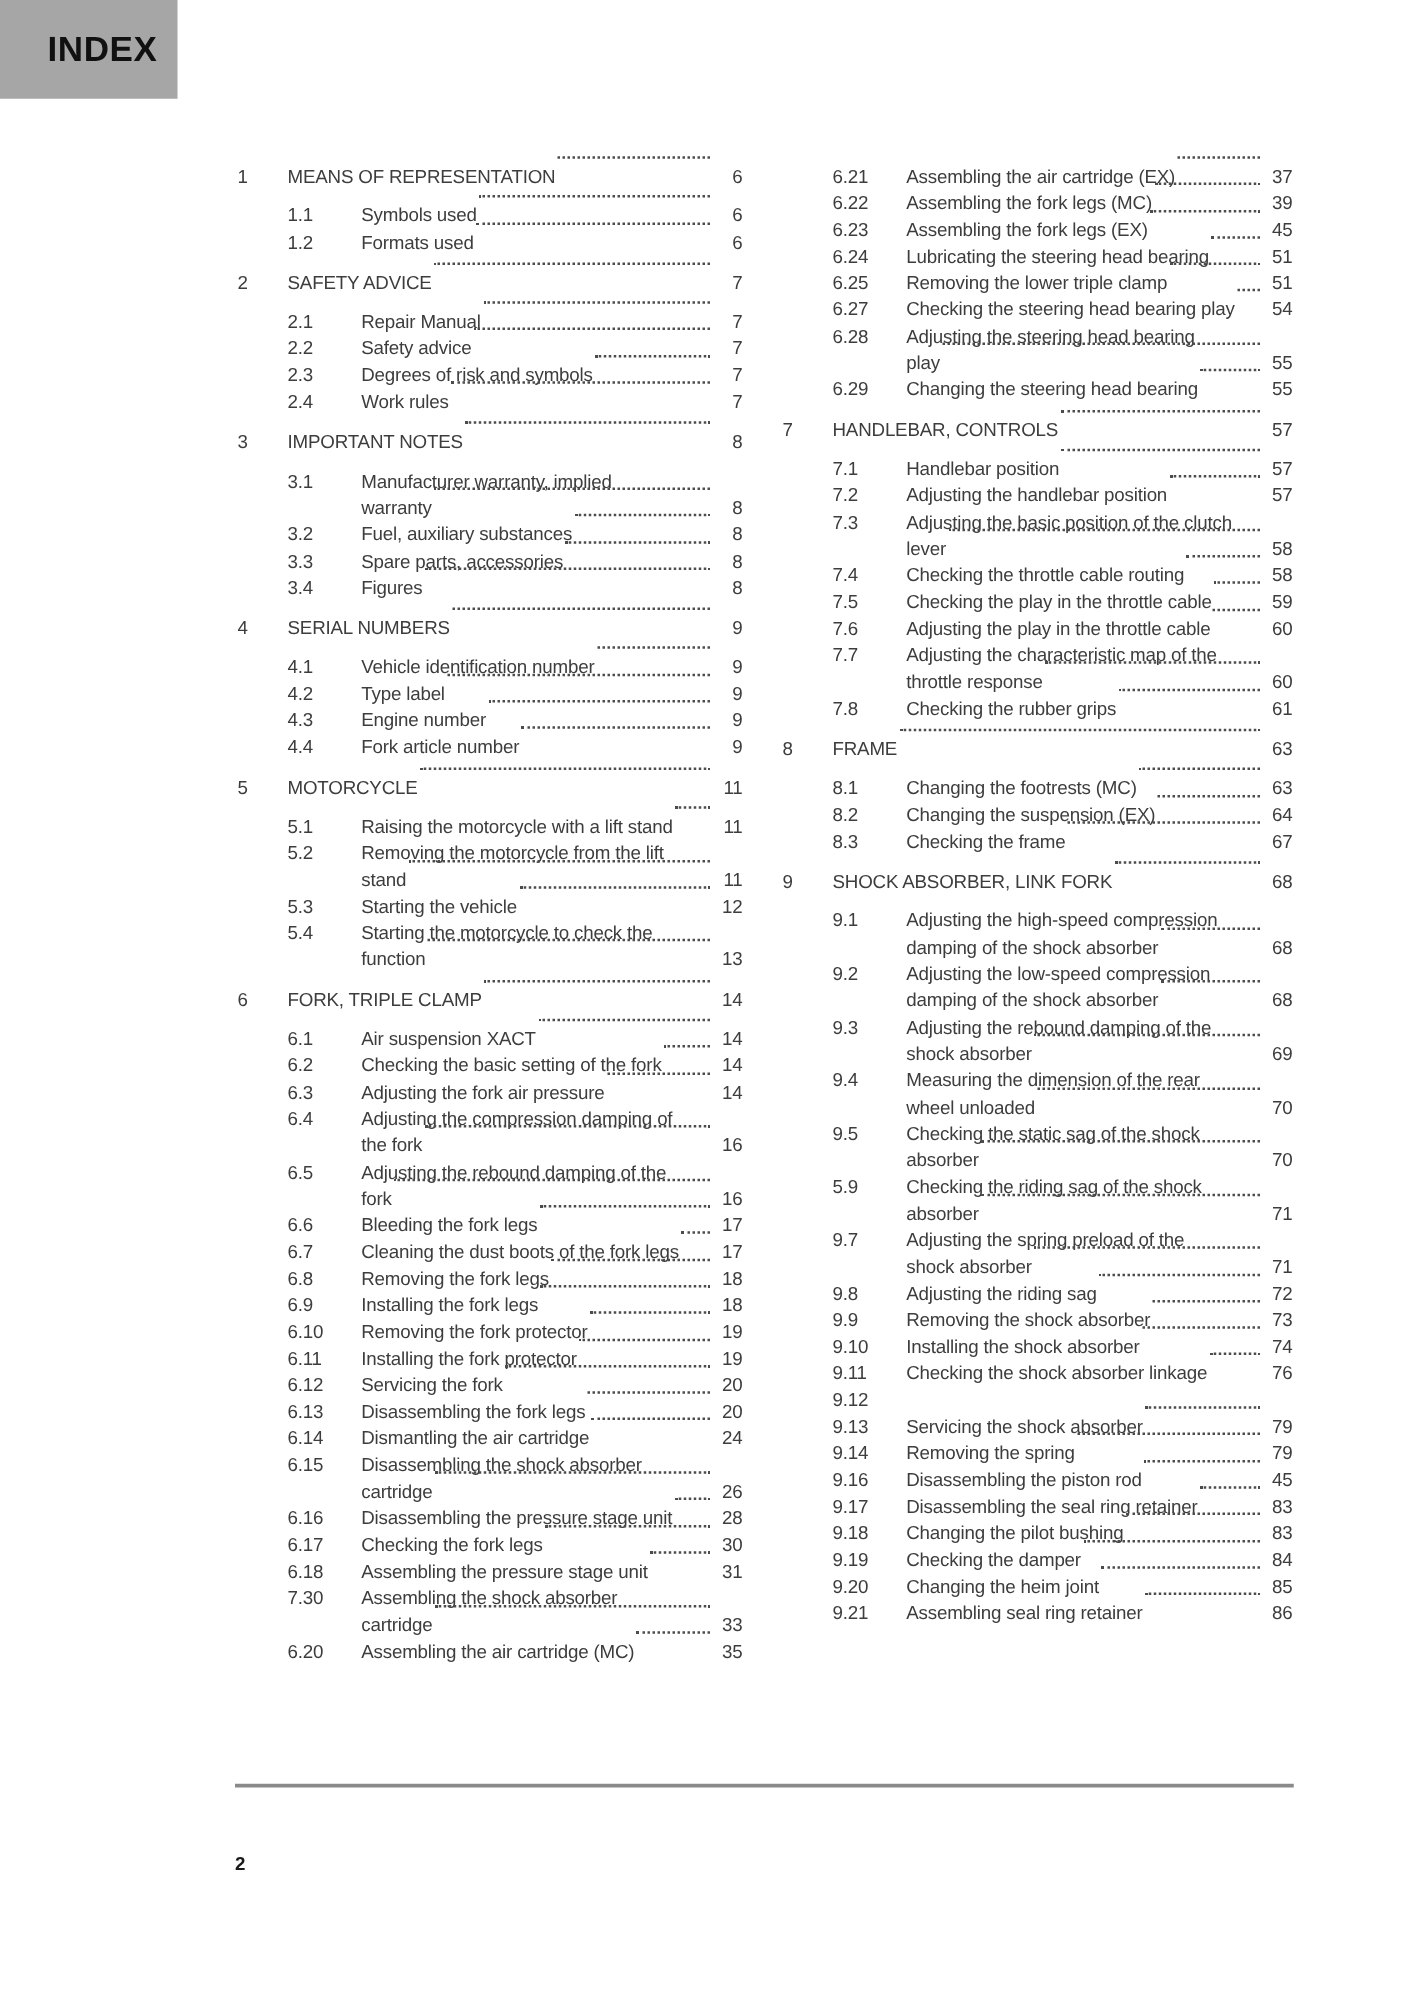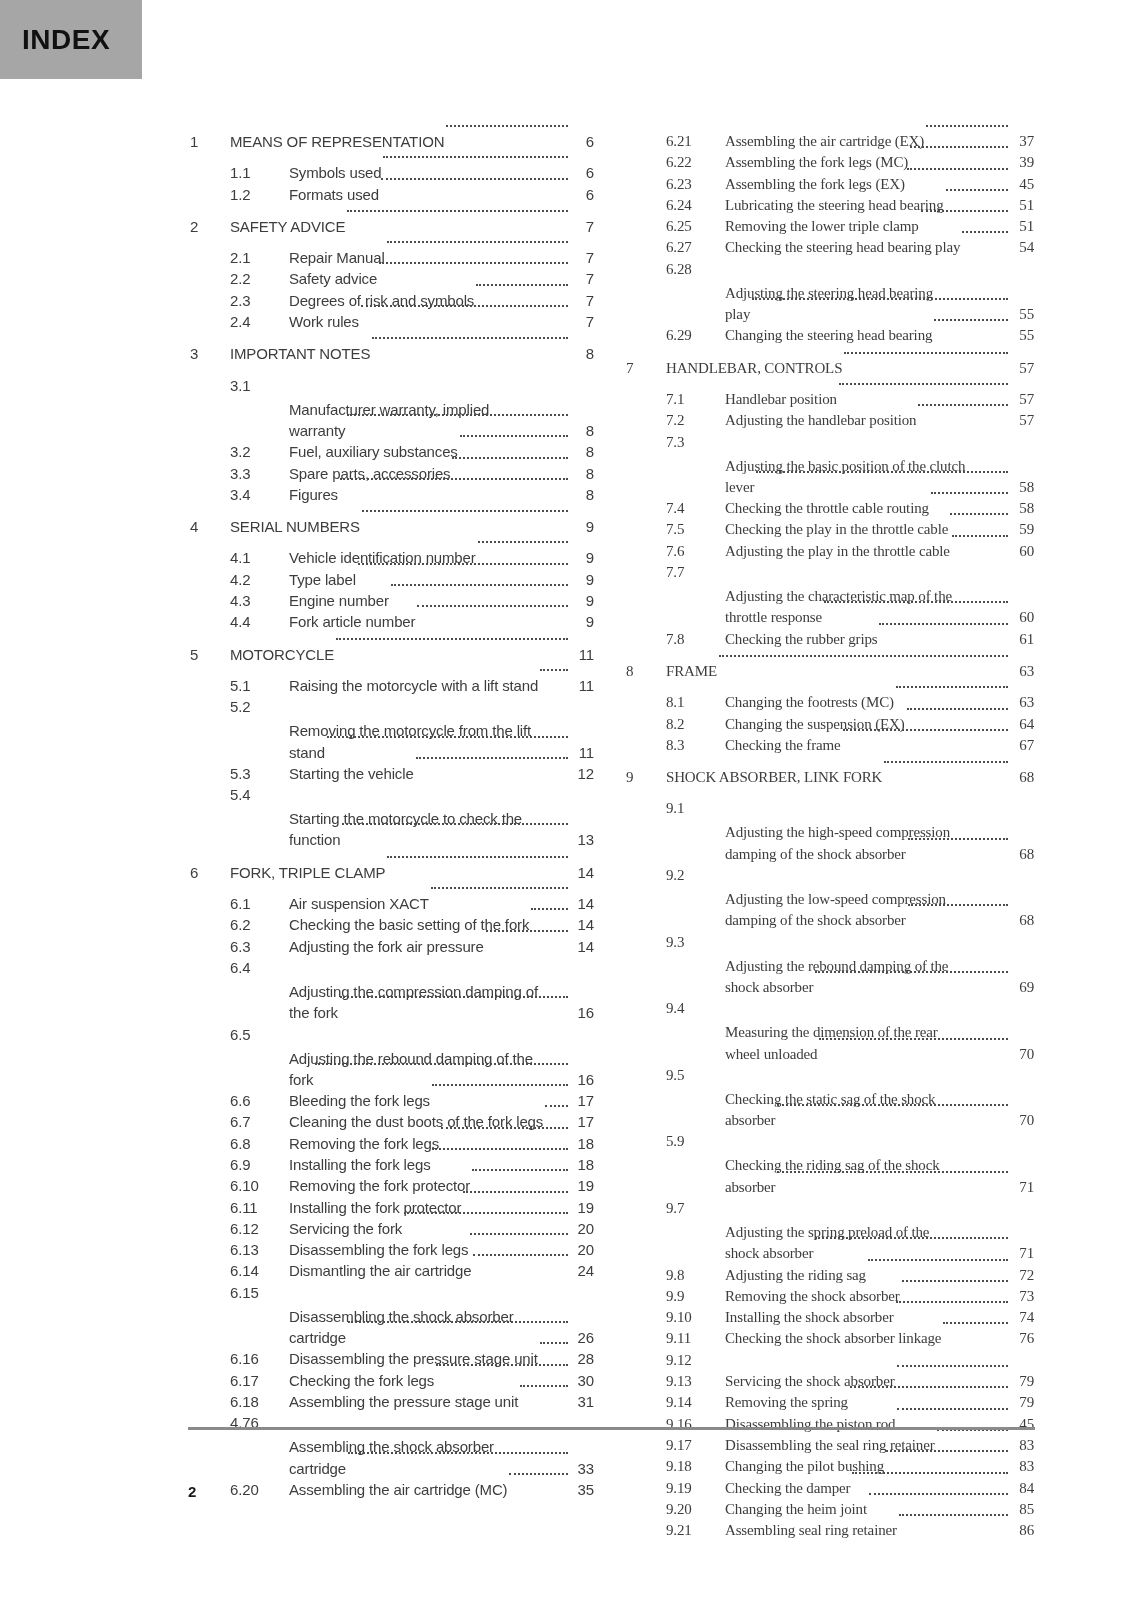--- a/index.html
+++ b/index.html
@@ -9,37 +9,37 @@
   }
   html,body{margin:0;padding:0;background:#ffffff;}
   body{font-family:"Liberation Sans","DejaVu Sans",sans-serif;}
   .sheet{
     position:relative;width:1130px;height:1600px;background:#ffffff;overflow:hidden;
     color:var(--text);
   }
   .index-header{
     position:absolute;left:0;top:0;width:142px;height:79px;
     background:var(--header-bg);
-    display:flex;align-items:center;
+    display:flex;align-items:center;justify-content:center;
   }
   .index-header .title{
     padding-left:22px;font-size:28px;font-weight:bold;color:#111111;letter-spacing:0.5px;
   }
   .col{position:absolute;top:131px;font-size:15px;letter-spacing:-0.15px;line-height:21.3px;}
   .col-left{left:190px;width:404px;}
-  .col-right{left:626px;width:408px;font-family:Liberation Serif, serif;}
+  .col-right{left:626px;width:408px;}
   .row{display:flex;align-items:flex-start;}
   .row.section{margin:11px 0 10px 0;}
   .col .row.section:first-child{margin-top:0;}
   .row.sub{margin:0 0 0 40px;}
   .row .num{flex:0 0 auto;}
   .row.section .num{width:40px;}
   .row.sub .num{width:59px;}
   .row .body{flex:1 1 auto;min-width:0;}
-  .tline{white-space:nowrap;margin-top:24px;}
+  .tline{white-space:nowrap;}
   .lline{display:flex;align-items:flex-start;}
   .lline .t{flex:0 1 auto;white-space:nowrap;}
   .leader{flex:1 1 auto;min-width:8px;position:relative;margin:0 4px 0 2px;}
   .leader::after{
     content:"";position:absolute;left:0;right:0;bottom:4px;
     border-bottom:2px dotted #4c4c4c;
   }
   .pg{flex:0 0 auto;min-width:22px;text-align:right;}
   .footer-rule{
     position:absolute;left:188px;top:1427px;width:847px;height:3px;
@@ -478,21 +478,21 @@
         <span class="num">6.18</span>
         <div class="body">
           <div class="lline">
             <span class="t">Assembling the pressure stage unit</span>
             <span class="leader"></span>
             <span class="pg">31</span>
           </div>
         </div>
       </div>
       <div class="row sub">
-        <span class="num">4.76</span>
+        <span class="num">7.30</span>
         <div class="body">
           <div class="tline">Assembling the shock absorber</div>
           <div class="lline">
             <span class="t">cartridge</span>
             <span class="leader"></span>
             <span class="pg">33</span>
           </div>
         </div>
       </div>
       <div class="row sub">

